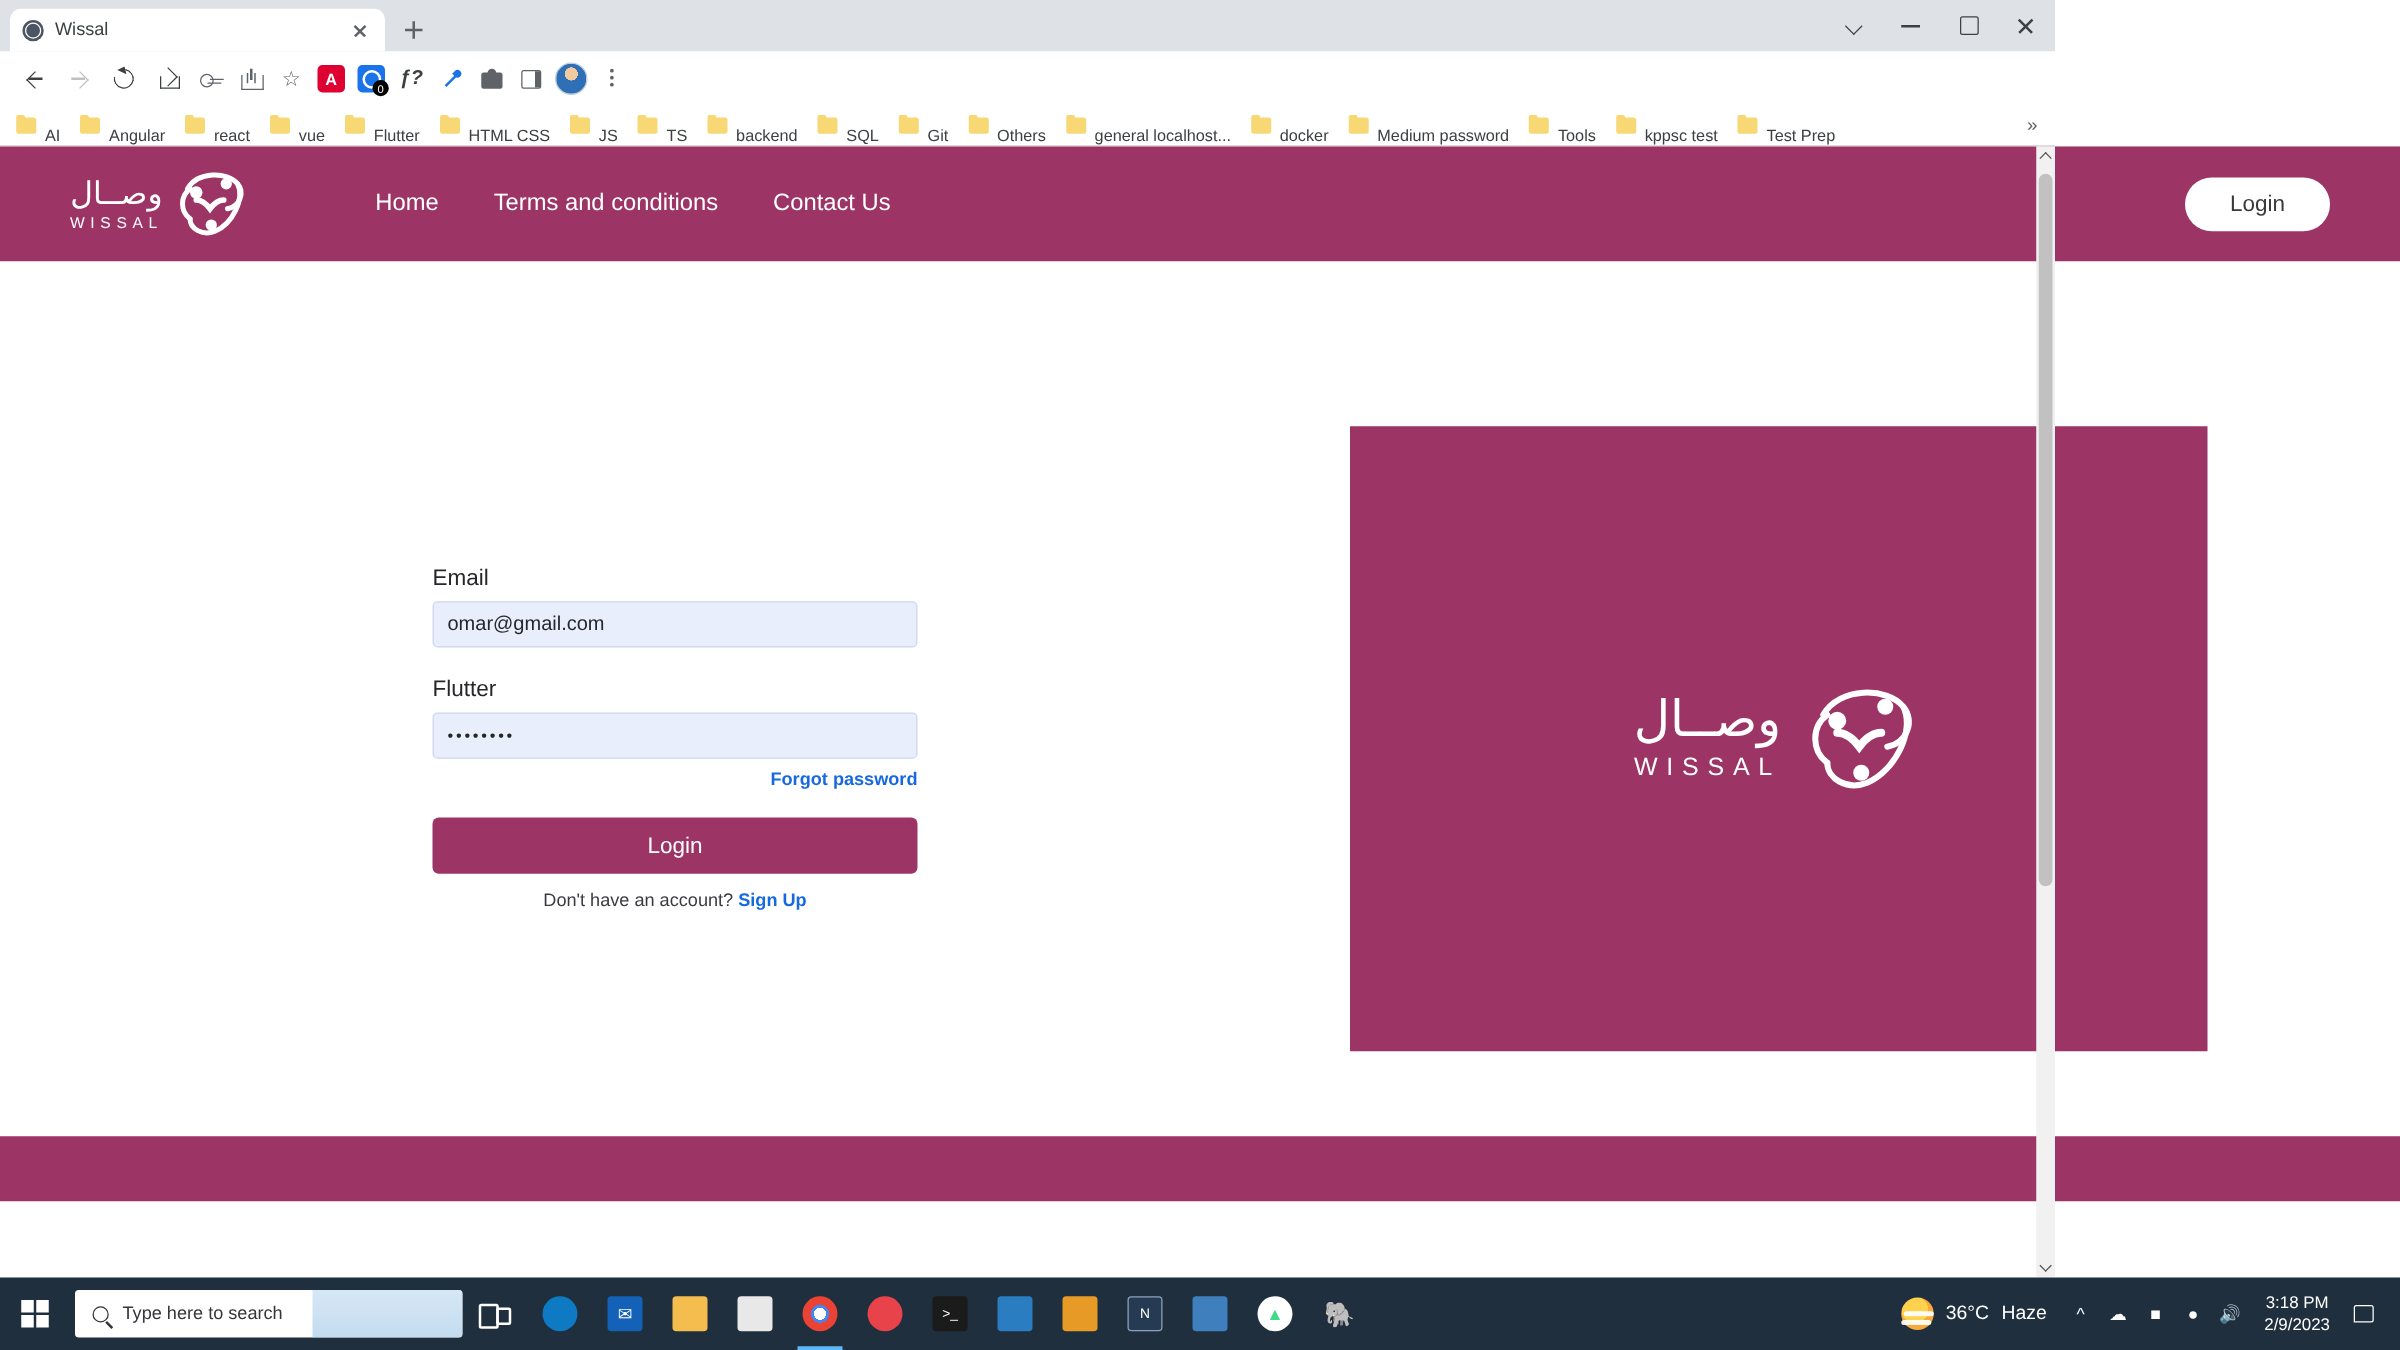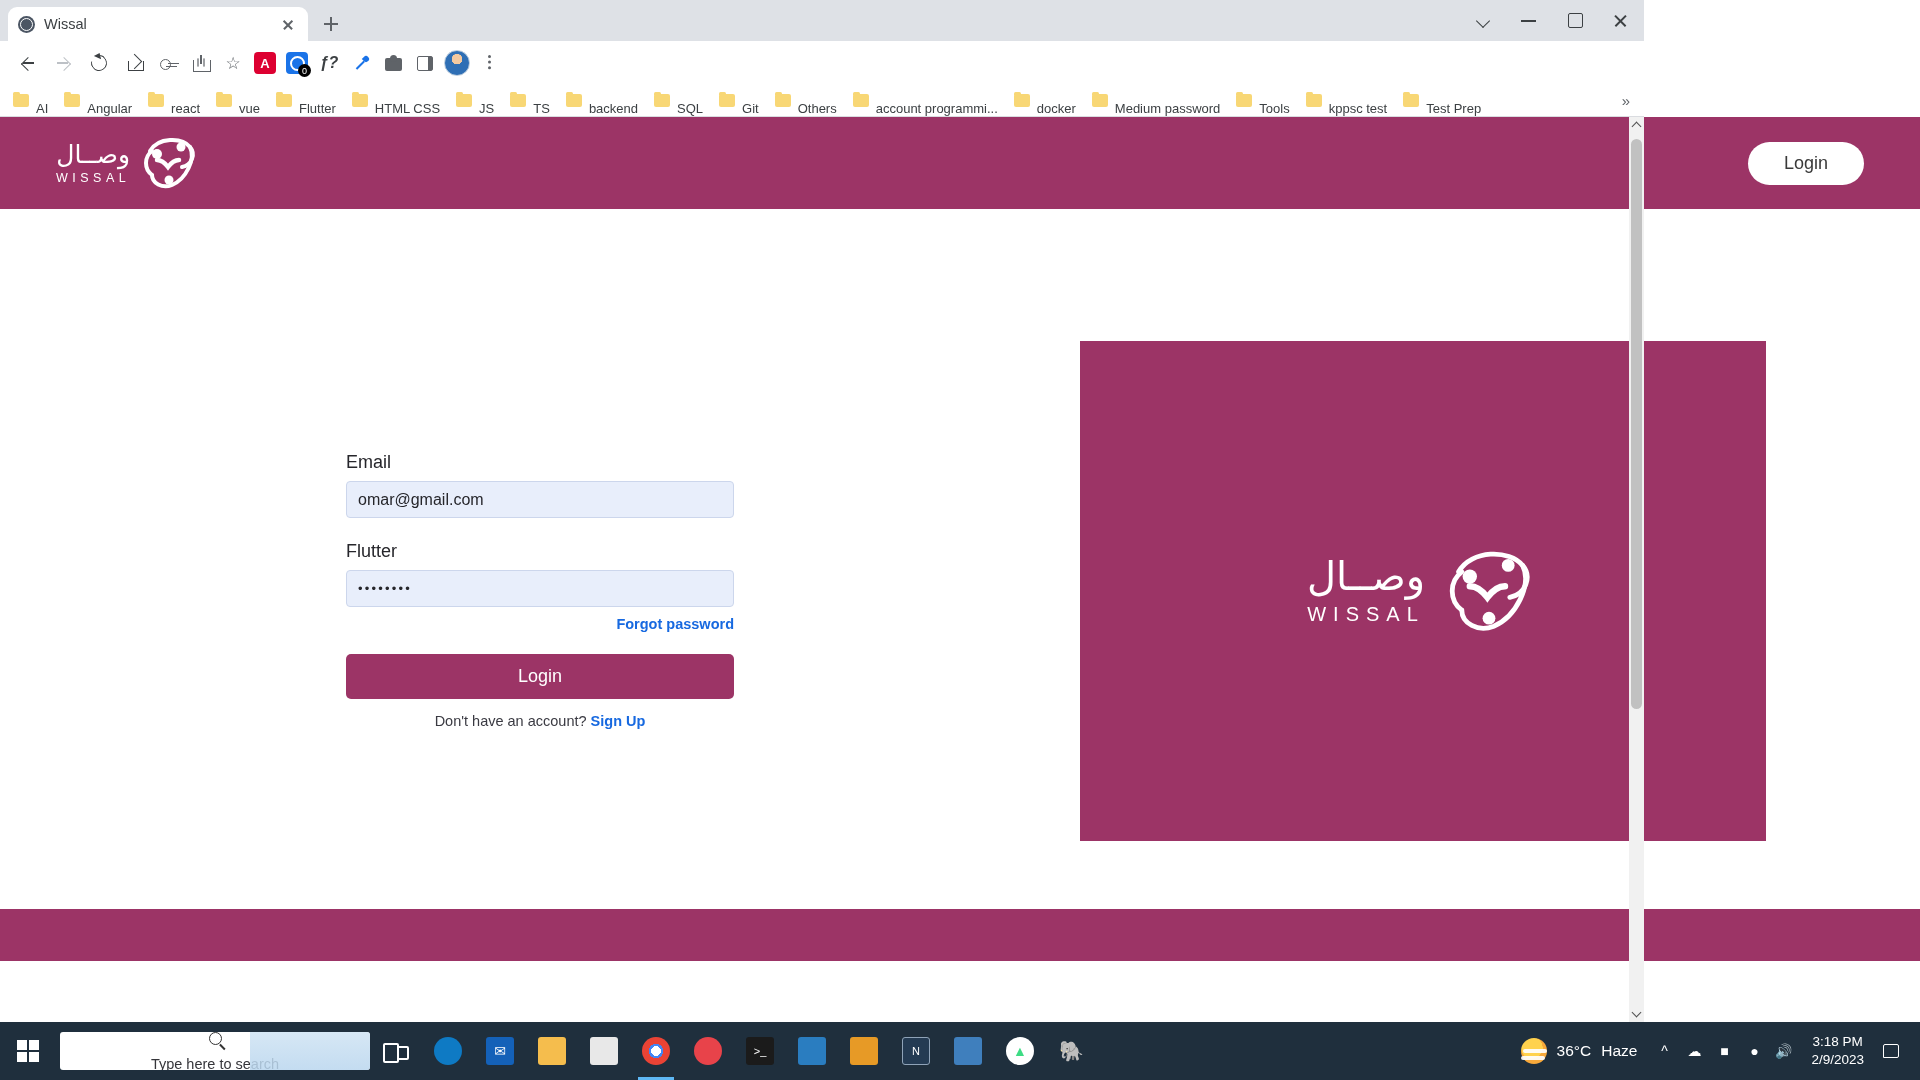--- a/index.html
+++ b/index.html
@@ -236,21 +236,21 @@
   .taskbar {
     position: absolute; left: 0; bottom: 0; width: 1920px; height: 58px;
     background: #1f2f3d; display: flex; align-items: center;
   }
   .start { width: 56px; display:flex; align-items:center; justify-content:center; }
   .win-logo { width: 22px; height: 22px; display:grid; grid-template-columns: 1fr 1fr; grid-gap: 2.6px; }
   .win-logo i { background: #ffffff; display:block; }
   .search-box {
     width: 310px; height: 38px; background: #ffffff; border-radius: 3px;
     display: flex; align-items: center; gap: 11px; padding: 0 14px; margin-left: 4px;
-    position: relative; overflow: hidden; flex-direction: column;
+    position: relative; overflow: hidden;
   }
   .mag {
     width: 13px; height: 13px; border: 1.7px solid #333; border-radius: 50%;
     position: relative; flex: none;
   }
   .mag::after { content:""; position:absolute; right:-5px; bottom:-4px; width:7px; height:1.7px; background:#333; transform: rotate(45deg); }
   .search-ph { font-size: 14.5px; color: #35353a; }
   .castle {
     position: absolute; right: 0; top: 0; bottom: 0; width: 120px;
     background: linear-gradient(#cfe3f3, #b9d6ee);
@@ -398,21 +398,21 @@
       <div class="bm">
           <span class="bm-folder"></span>
           <span class="bm-label">Git</span>
         </div>
       <div class="bm">
           <span class="bm-folder"></span>
           <span class="bm-label">Others</span>
         </div>
       <div class="bm">
           <span class="bm-folder"></span>
-          <span class="bm-label">account programmi...</span>
+          <span class="bm-label">general localhost...</span>
         </div>
       <div class="bm">
           <span class="bm-folder"></span>
           <span class="bm-label">docker</span>
         </div>
       <div class="bm">
           <span class="bm-folder"></span>
           <span class="bm-label">Medium password</span>
         </div>
       <div class="bm">
@@ -441,20 +441,25 @@
           <svg width="62" height="60" viewBox="0 0 62 60">
             <path d="M12 18 C20 4, 44 4, 52 14 C58 21, 54 32, 44 34" fill="none" stroke="#fff" stroke-width="4" stroke-linecap="round"></path>
             <path d="M52 14 C58 26, 48 46, 34 52 C24 56, 14 50, 14 42" fill="none" stroke="#fff" stroke-width="4" stroke-linecap="round"></path>
             <path d="M14 42 C6 36, 6 24, 14 18" fill="none" stroke="#fff" stroke-width="4" stroke-linecap="round"></path>
             <circle cx="19" cy="21" r="5" fill="#fff"></circle>
             <circle cx="43" cy="14" r="4.5" fill="#fff"></circle>
             <circle cx="31" cy="47" r="4.5" fill="#fff"></circle>
             <path d="M19 27 C23 27, 27 30, 30 34 C33 30, 37 27, 41 27" fill="none" stroke="#fff" stroke-width="4.5" stroke-linecap="round"></path>
           </svg>
         </div>
+        <nav class="nav">
+          <span class="nav-item">Home</span>
+          <span class="nav-item">Terms and conditions</span>
+          <span class="nav-item">Contact Us</span>
+        </nav>
         <span class="login-pill">Login</span>
       </div>
 
       <div class="page-body">
         <div class="form-col">
           <form class="form-box">
             <label class="field-label">Email</label>
             <div class="field-input" placeholder="Email">omar@gmail.com</div>
             <div class="field-gap"></div>
             <label class="field-label">Flutter</label>

